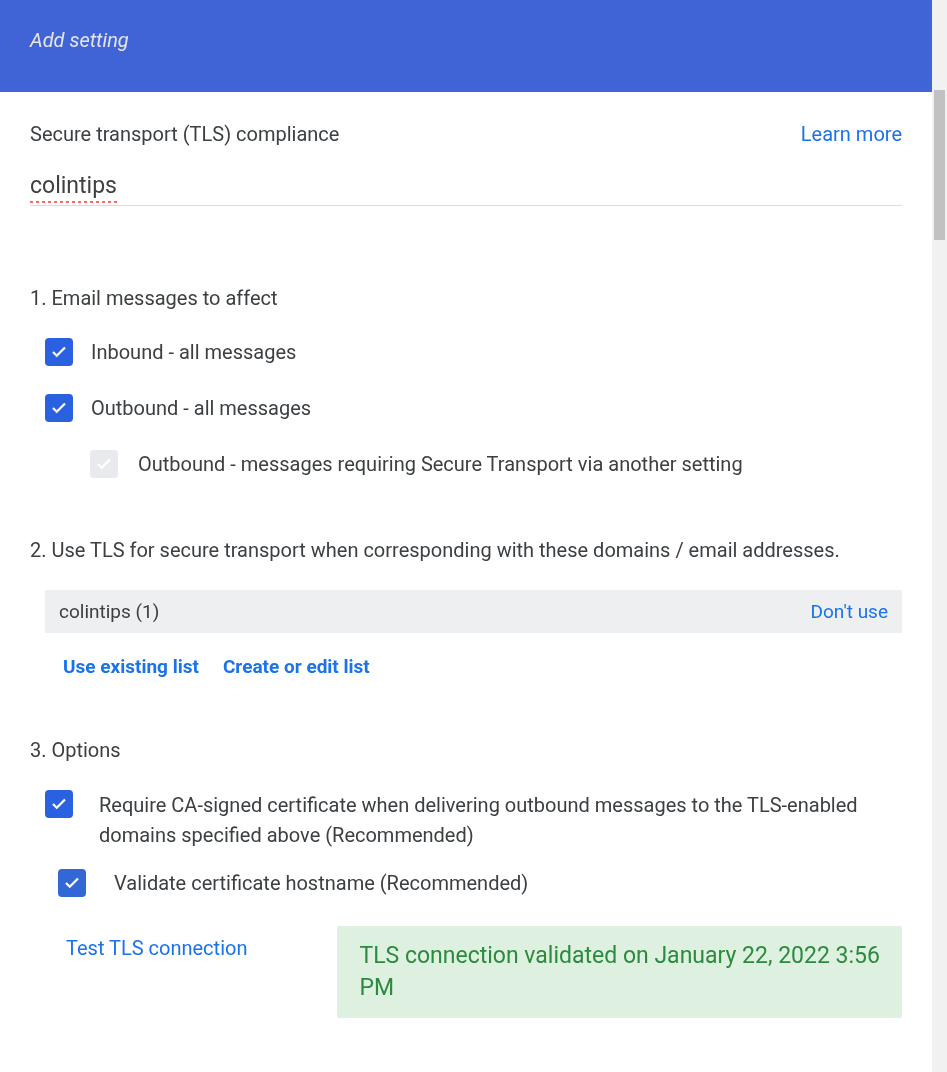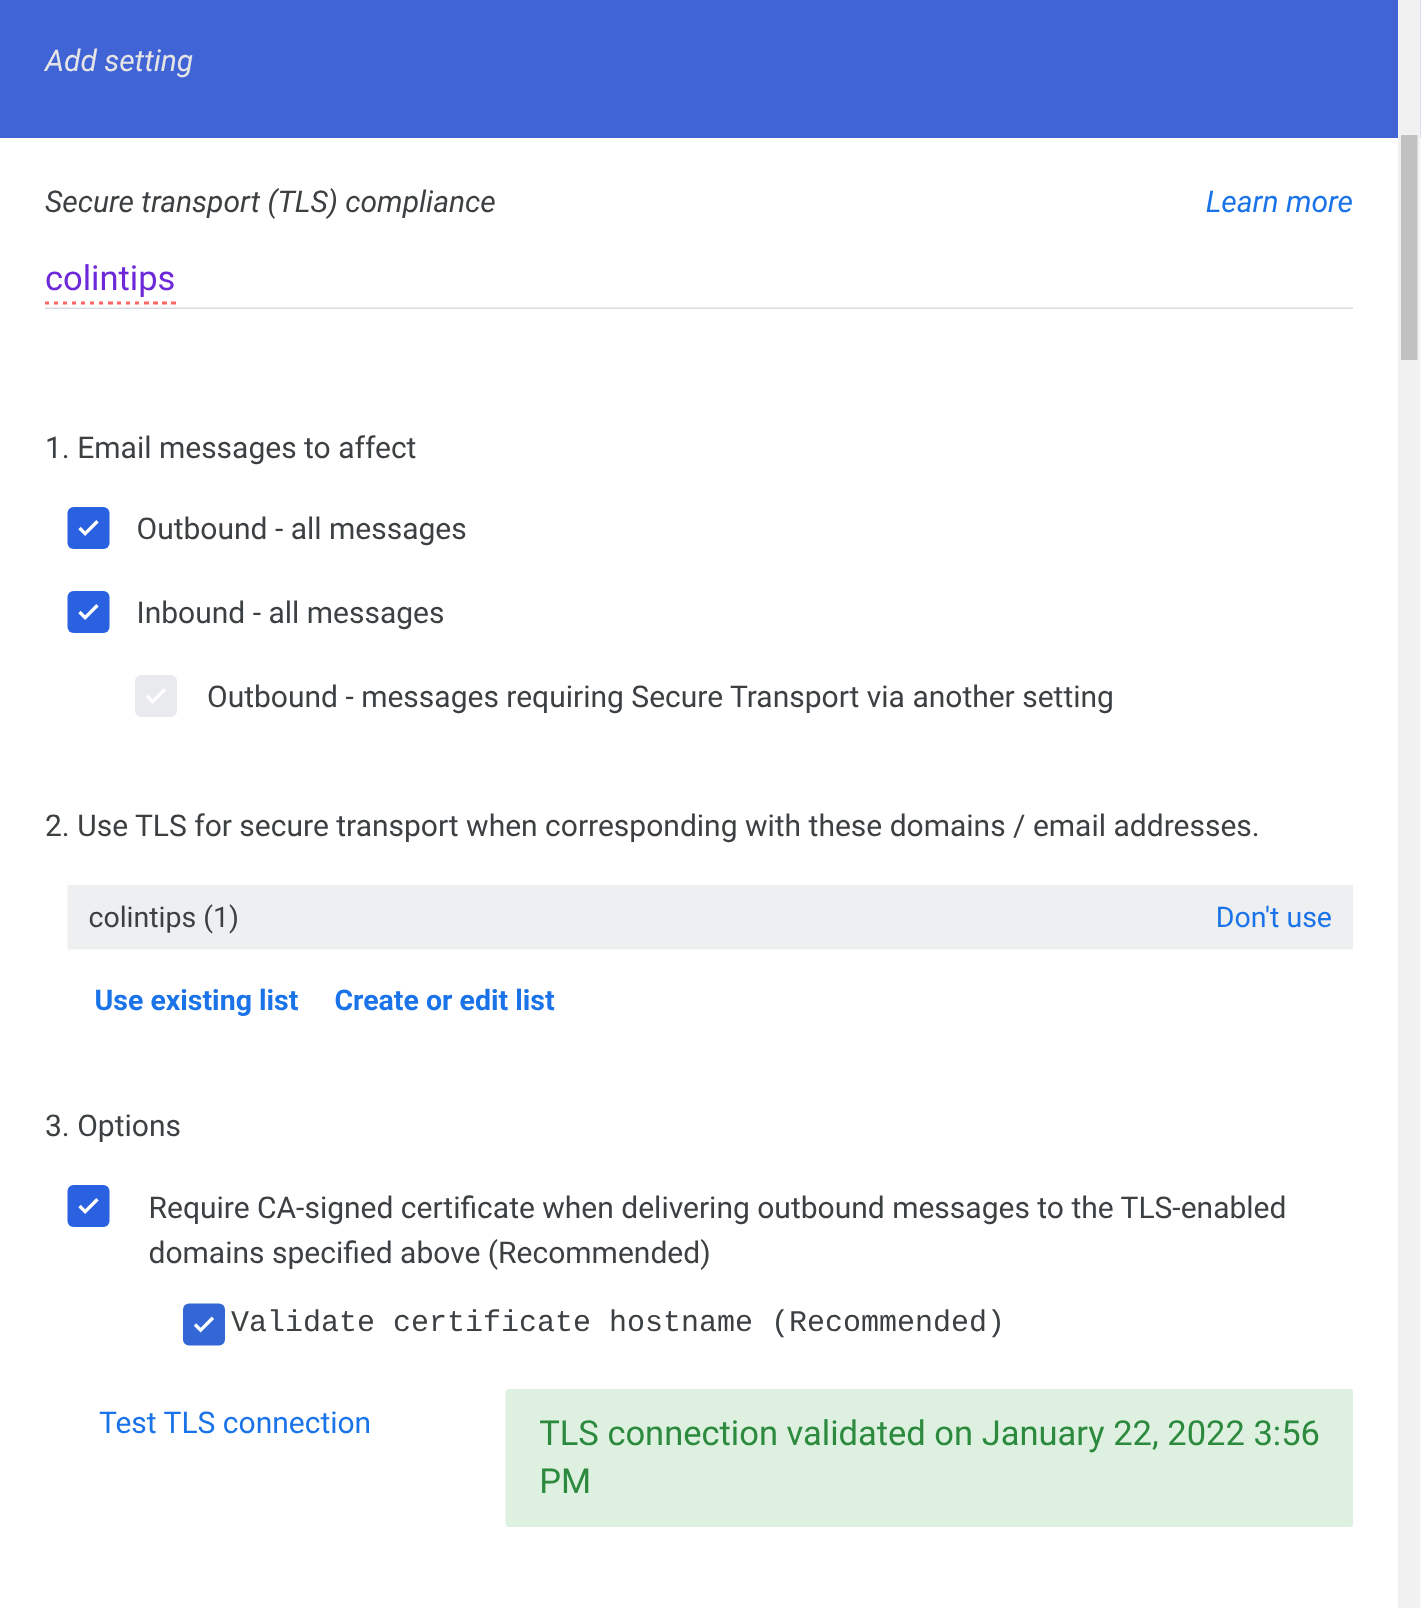--- a/index.html
+++ b/index.html
@@ -44,34 +44,33 @@
   }
   .content {
     padding: 30px 30px 30px 30px;
     width: calc(100% - 15px);
   }
   .top-row {
     display: flex;
     justify-content: space-between;
     align-items: center;
     margin-bottom: 26px;
-    font-style: italic;
   }
   .subtitle {
     font-size: 20px;
     color: #3c4043;
   }
   .learn-more {
     color: #1a73e8;
     font-size: 20px;
     cursor: pointer;
   }
   .name-input {
     font-size: 23px;
-    color: #6d28d9;
+    color: #404040;
     border: none;
     border-bottom: 1px solid #dadce0;
     width: 100%;
     padding-bottom: 6px;
     outline: none;
     font-family: inherit;
   }
   .name-wrap {
     position: relative;
     margin-bottom: 80px;
@@ -173,24 +172,23 @@
     margin-bottom: 18px;
   }
   .option-label {
     font-size: 20px;
     color: #3c4043;
     line-height: 1.5;
   }
   .sub-option-row {
     display: flex;
     align-items: center;
-    gap: 4px;
-    margin-left: 92px;
+    gap: 28px;
+    margin-left: 28px;
     margin-bottom: 28px;
-    font-family: Liberation Mono, monospace;
   }
   .test-row {
     display: flex;
     align-items: flex-start;
     gap: 90px;
     margin-left: 36px;
   }
   .test-link {
     color: #1a73e8;
     font-size: 20px;
@@ -231,30 +229,30 @@
 
   <div class="section">
     <div class="section-heading">1. Email messages to affect</div>
 
     <div class="checkbox-row">
       <div class="checkbox checked">
         <svg viewBox="0 0 24 24">
             <path fill="none" stroke="#fff" stroke-width="3" d="M4 12l5 5L20 6"></path>
           </svg>
       </div>
-      <div class="check-label">Outbound - all messages</div>
+      <div class="check-label">Inbound - all messages</div>
     </div>
 
     <div class="checkbox-row">
       <div class="checkbox checked">
         <svg viewBox="0 0 24 24">
             <path fill="none" stroke="#fff" stroke-width="3" d="M4 12l5 5L20 6"></path>
           </svg>
       </div>
-      <div class="check-label">Inbound - all messages</div>
+      <div class="check-label">Outbound - all messages</div>
     </div>
 
     <div class="checkbox-row nested">
       <div class="checkbox disabled">
         <svg viewBox="0 0 24 24">
             <path fill="none" stroke="#fff" stroke-width="3" d="M4 12l5 5L20 6"></path>
           </svg>
       </div>
       <div class="check-label disabled">Outbound - messages requiring Secure Transport via another setting</div>
     </div>

